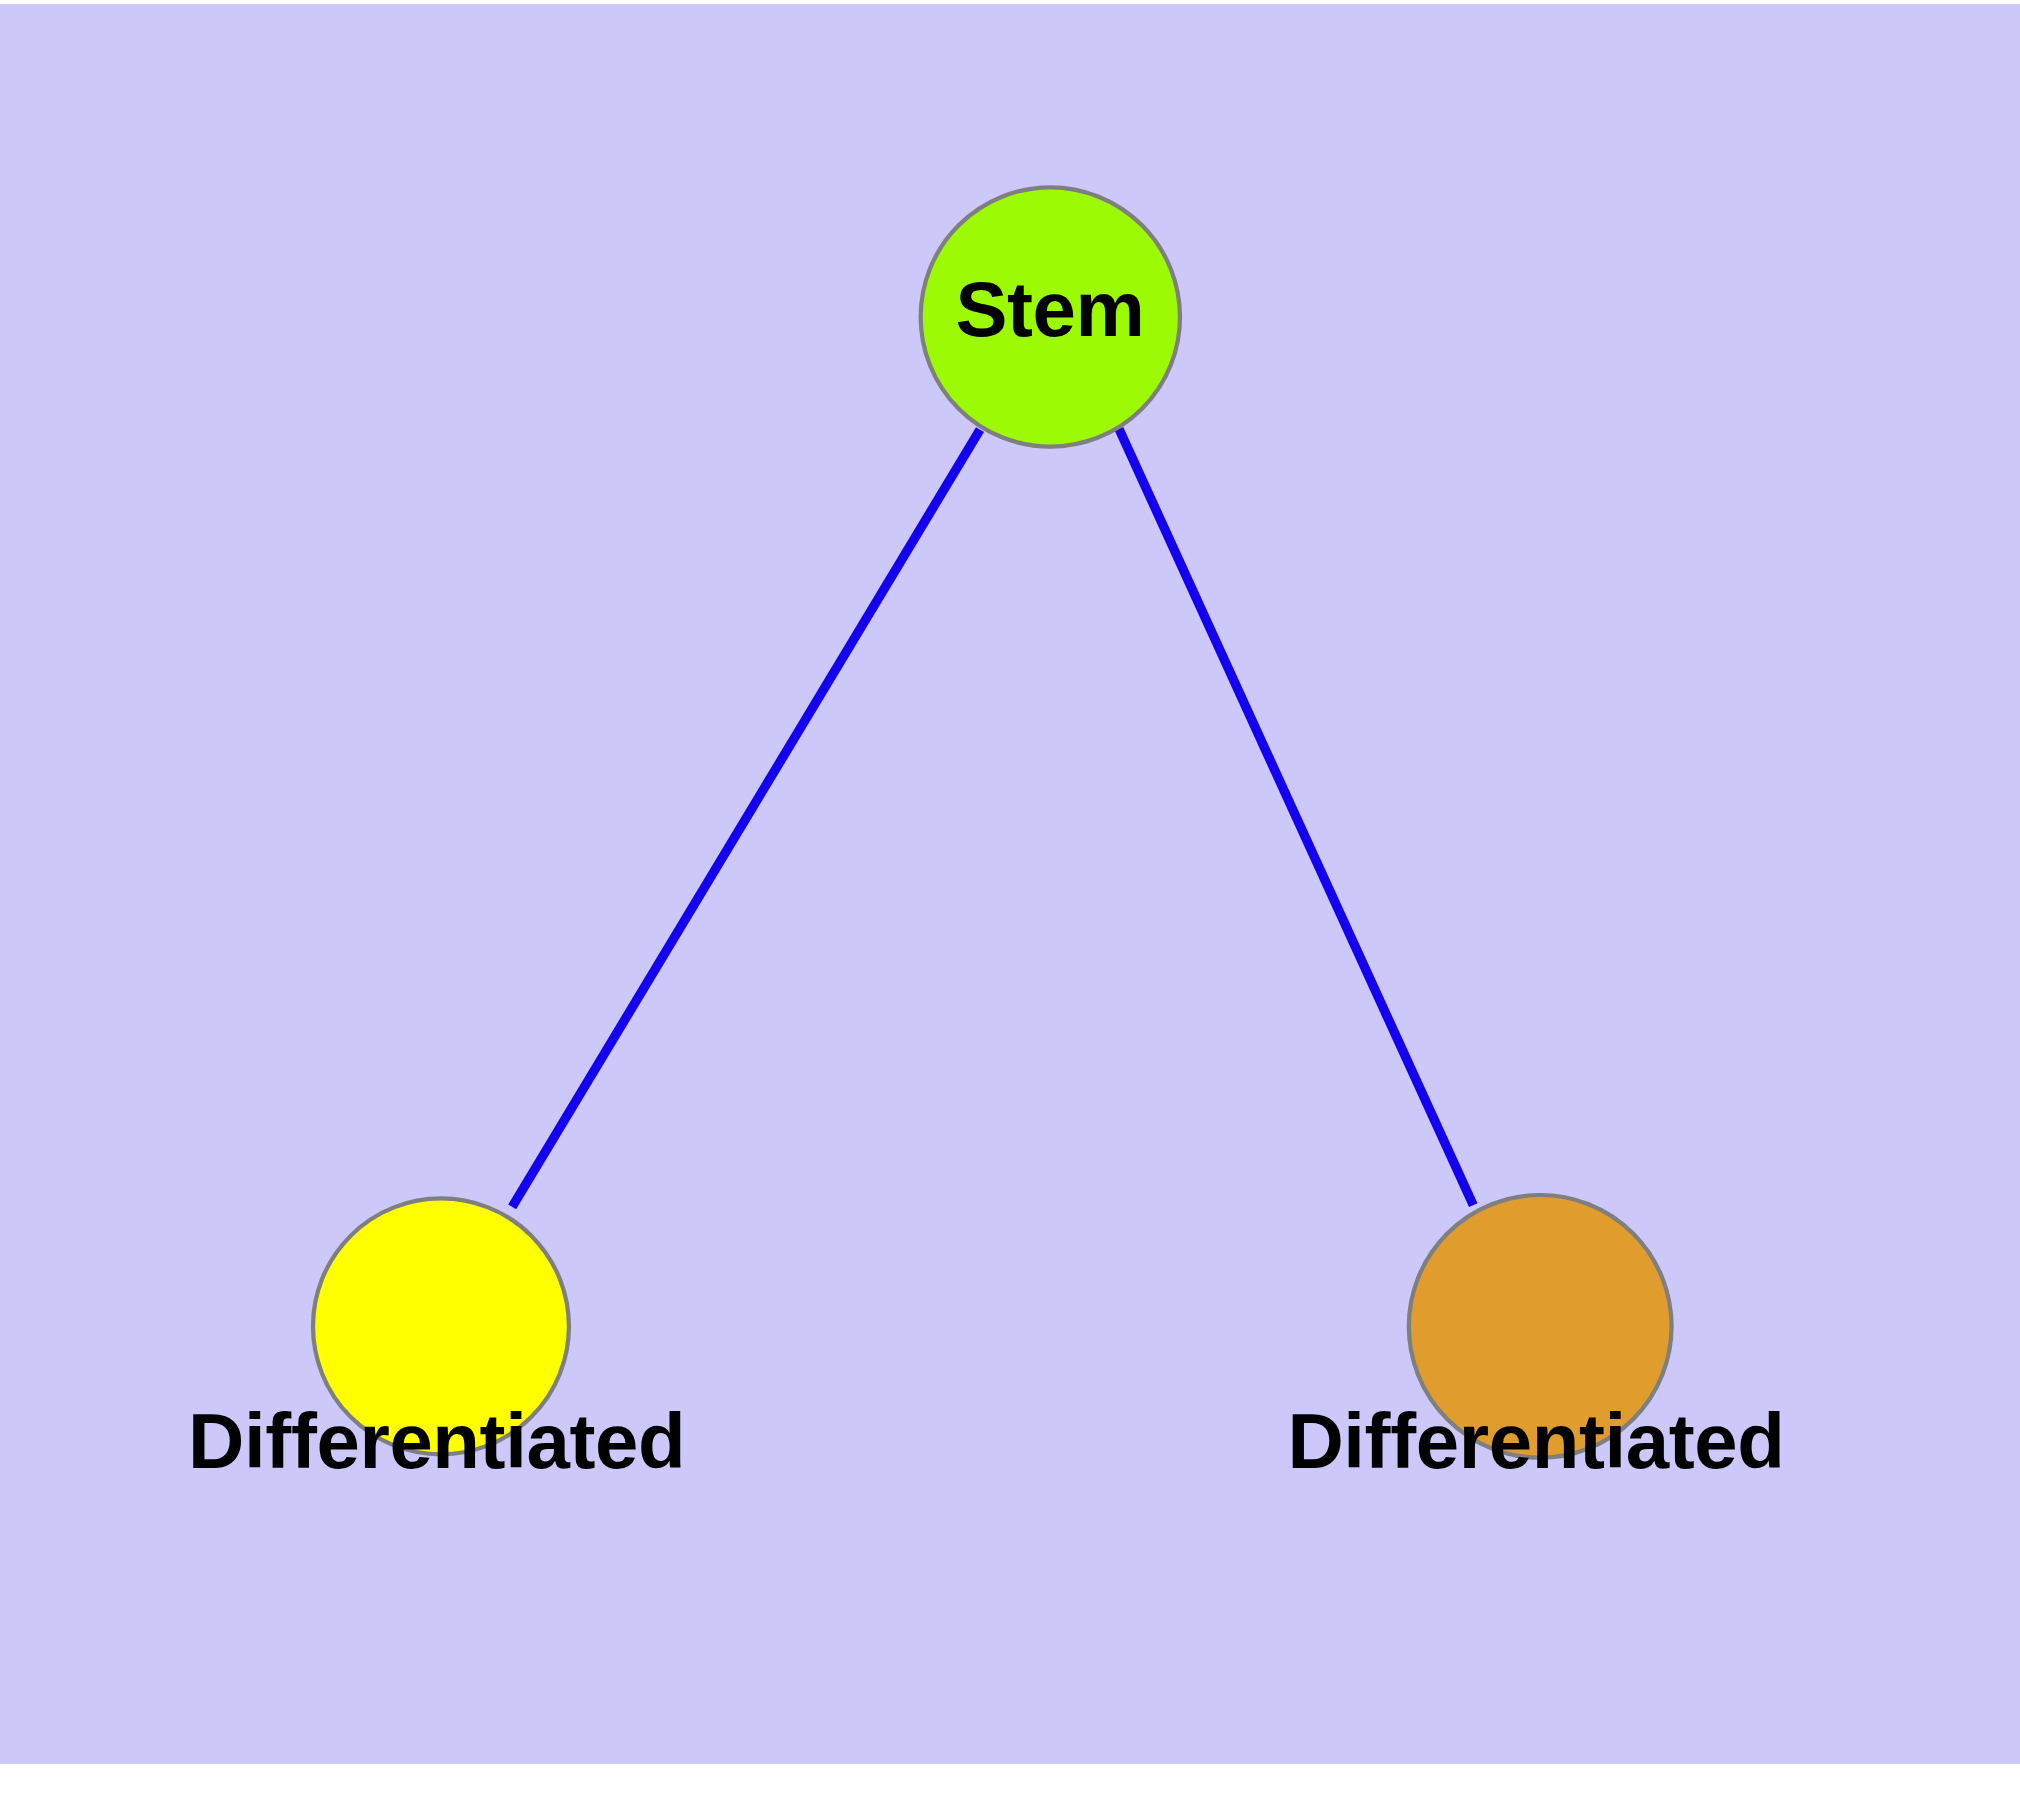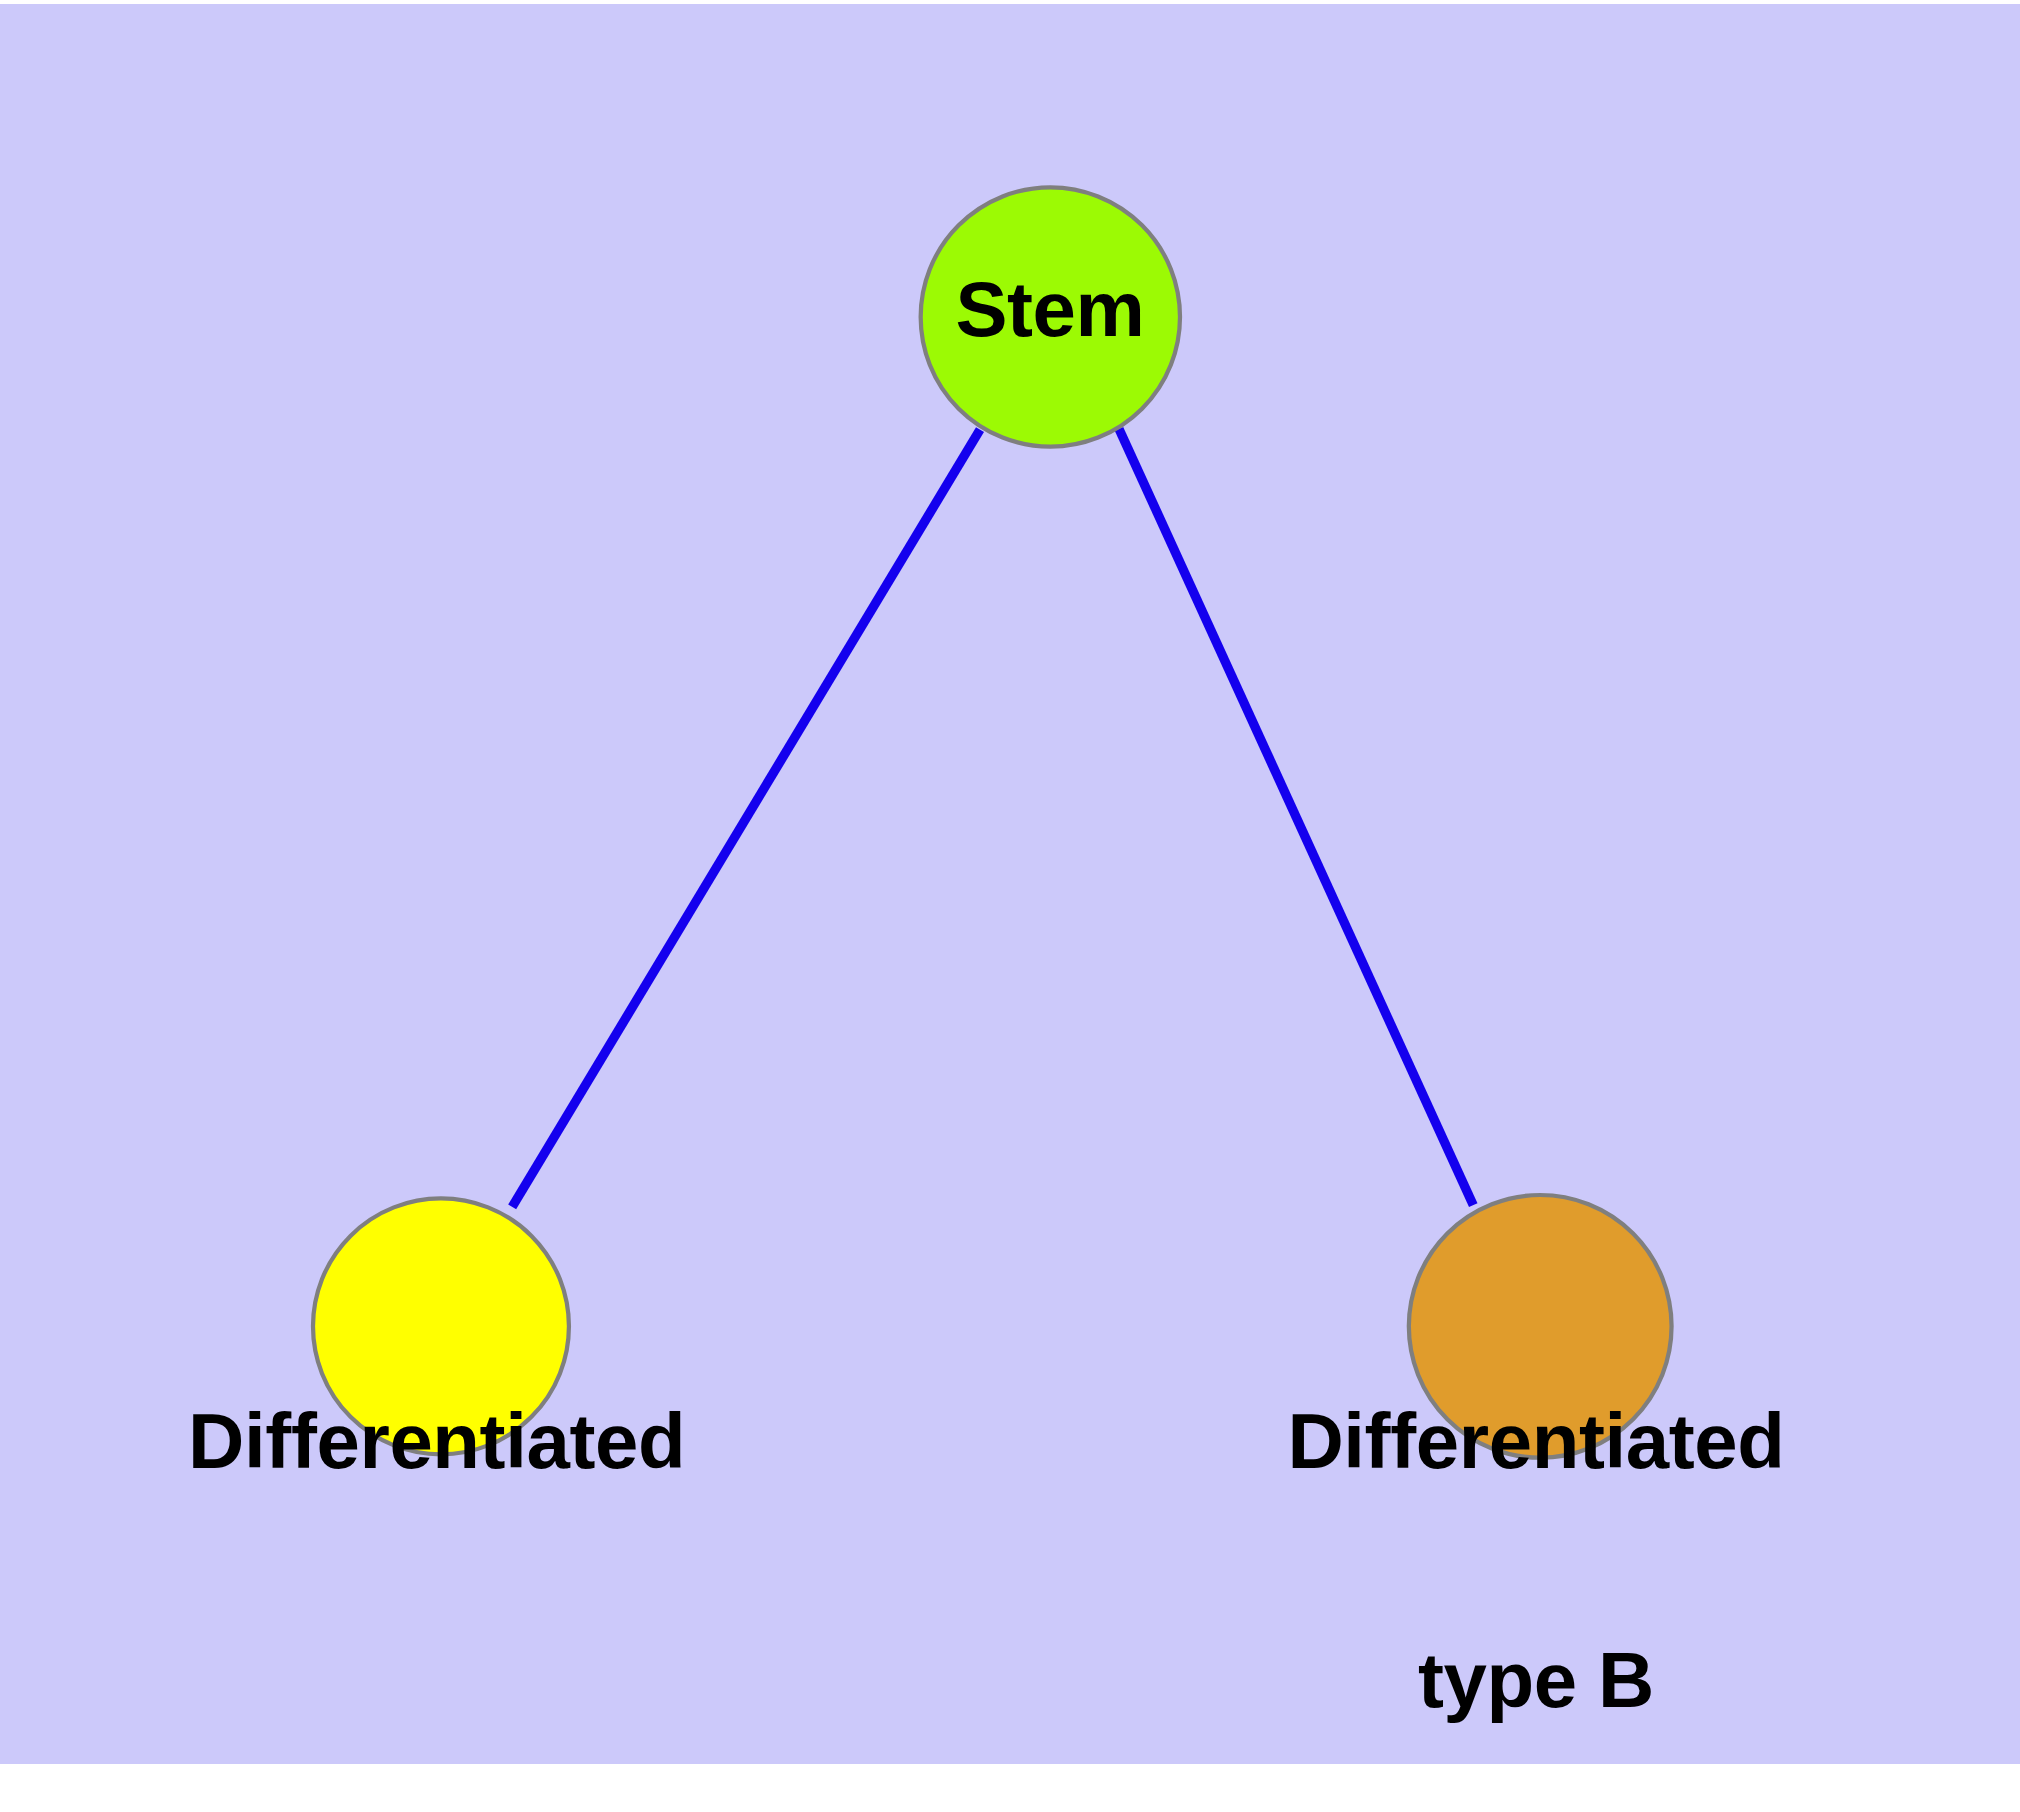--- a/index.html
+++ b/index.html
@@ -72,17 +72,16 @@
   </svg>
 
   <div class="node-label" style="left:626px; top:270px; width:848px;">Stem</div>
 
   <div class="node-label" style="left:12.7px; top:1243px; width:848px;">
     <div>Differentiated</div>
   </div>
 
   <div class="node-label" style="left:1112px; top:1243px; width:848px;">
     <div>Differentiated</div>
-    <div>type B</div>
   </div>
 
 </div>
 
 
 </body></html>

